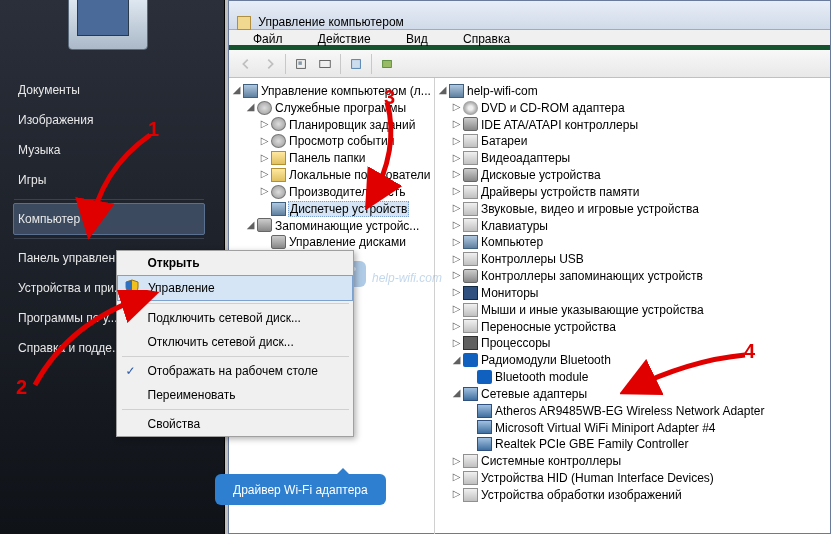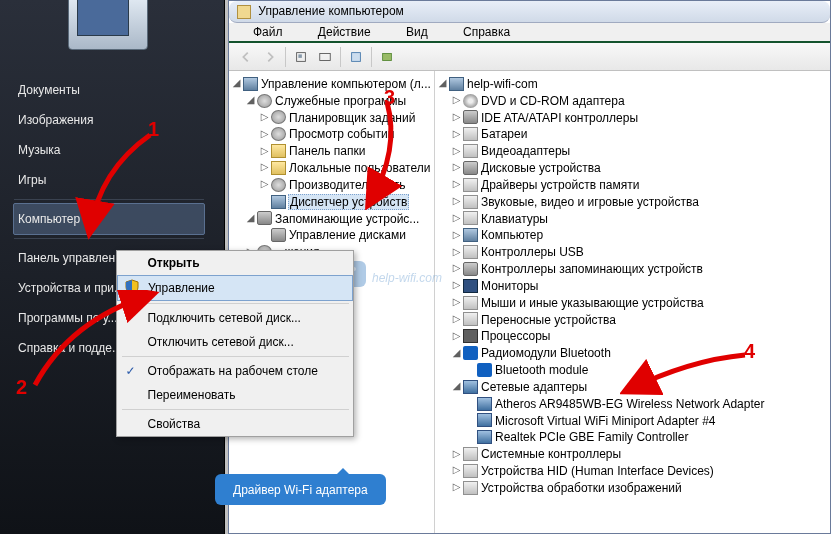--- a/index.html
+++ b/index.html
@@ -24,23 +24,23 @@
 .ctx td { padding:5px 8px 5px 30px; position:relative; cursor:default; }
 .ctx td.title { font-weight:bold; }
 .ctx td.hl { background:#d5e5f5; border:1px solid #7da2ce; }
 .ctx-sep { height:1px; background:#d0d0d0; margin:2px 4px; }
 .check { position:absolute; left:8px; top:5px; color:#2a5aaa; }
 .shield { position:absolute; left:6px; top:3px; width:16px; height:16px; }
 
 
 .mgmt { position:absolute; left:228px; top:0; right:0; bottom:0; background:#fff;
   border:1px solid #6a7a9a; }
-.titlebar { height:22px; background:linear-gradient(#e8eef8,#d0dae8); border-bottom:1px solid #a0aac0; padding:3px 8px;border-radius:8px; }
+.titlebar { height:22px; background:linear-gradient(#e8eef8,#d0dae8); border-bottom:1px solid #a0aac0; padding:14px 8px; }
 .titlebar .tic { display:inline-block; width:14px; height:14px; background:#f0d890; border:1px solid #b09040; vertical-align:middle; margin-right:4px; }
-.menubar { height:20px; background:#f0f0f0; padding:2px 8px; border-bottom:2px solid #14532d; }
+.menubar { height:20px; background:#f0f0f0; padding:2px 8px; border-bottom:5px solid #14532d; }
 .menubar span { display:inline-block; padding:0 8px; cursor:default; }
 .toolbar { height:28px; background:linear-gradient(#f8f8f8,#e8e8e8); border-bottom:1px solid #c0c0c0;
   padding:2px 6px; display:flex; gap:2px; align-items:center; }
 .tb { width:22px; height:22px; border:1px solid transparent; border-radius:2px;
   display:flex; align-items:center; justify-content:center; color:#555; }
 .tb svg { width:14px; height:14px; }
 .tb.dis { opacity:.4; }
 .tsep { width:1px; height:20px; background:#c8c8c8; margin:0 2px; }
 
 .body { display:flex; height:calc(100% - 70px); }

